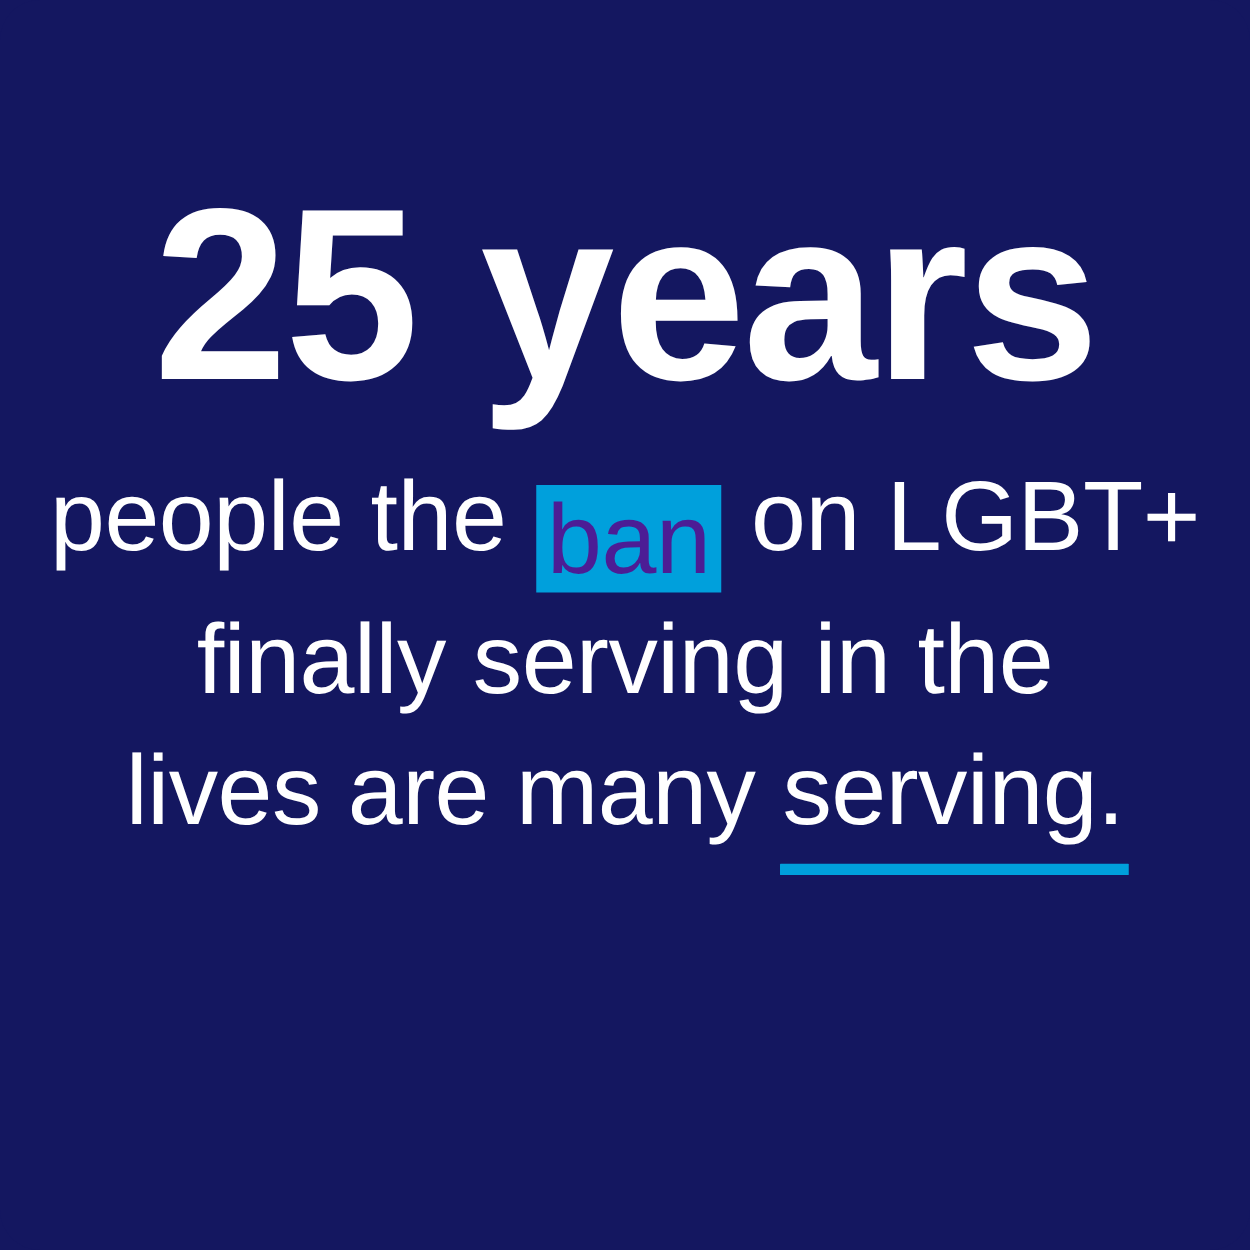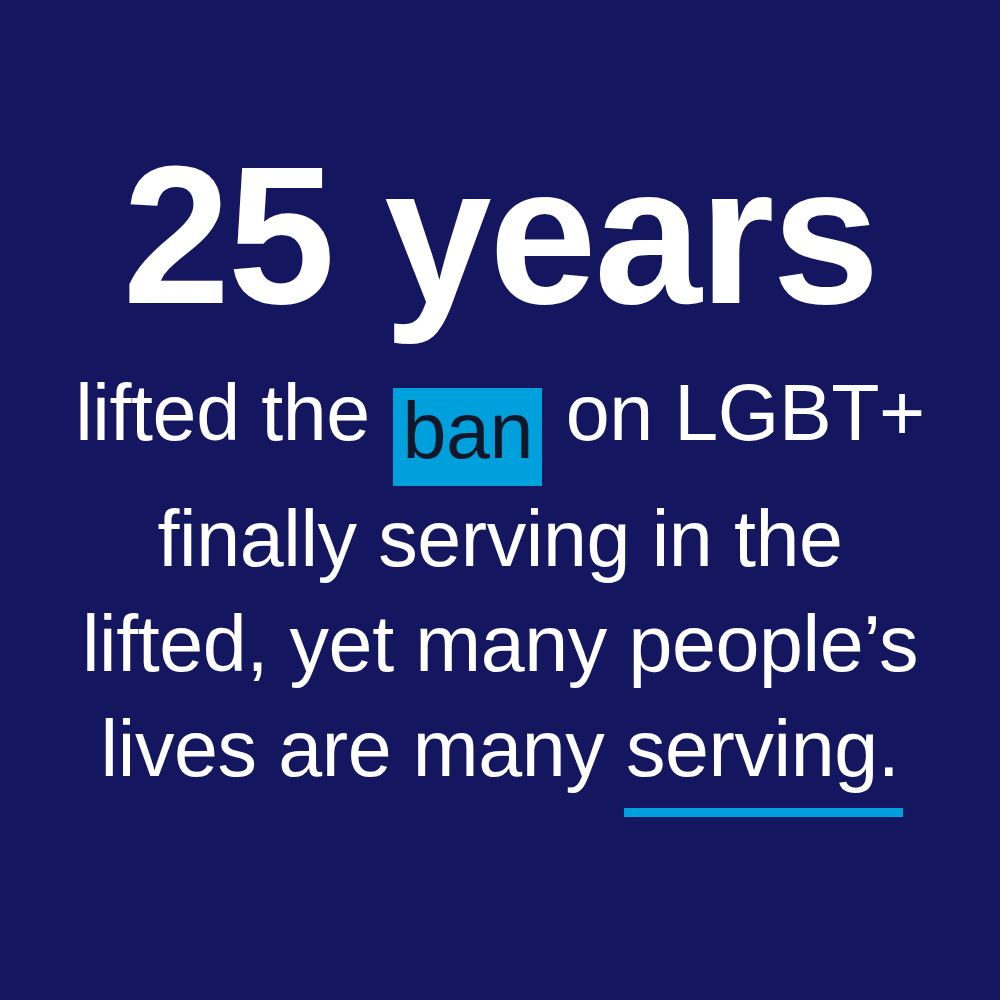--- a/index.html
+++ b/index.html
@@ -67,22 +67,22 @@
 
   .body-line {
     display: block;
     white-space: nowrap;
   }
 
   
   .hl-box {
     display: inline-block;
     background: var(--accent, #00a0dc);
-    color: #0f172a;
-    padding: 0 9px 12px 9px;
+    color: #4c1d95;
+    padding: 0 9px 0 9px;
     margin: 0 2px;
     line-height: 86px;
     height: 86px;
     vertical-align: -18px;
     position: relative;
     top: 0;
   }
 
   
   .hl-underline {
@@ -105,25 +105,24 @@
 <body style="background: rgb(20, 23, 96);">
 
 <div id="poster" style="--bg: #141760; --accent: #00a0dc; color: rgb(255, 255, 255);">
 
   <div class="content">
 
     <h1 class="headline">25 years</h1>
 
     <p class="body-copy">
 
-      <span class="body-line"><span>lifted the</span><span> </span><span class="hl-box">ban</span><span> </span><span>on LGBT+</span></span>
+      <span class="body-line"><span>people the</span><span> </span><span class="hl-box">ban</span><span> </span><span>on LGBT+</span></span>
 
       <span class="body-line">finally serving in the</span>
 
 
-      <span class="body-line">lifted, yet many people’s</span>
 
       <span class="body-line"><span>lives are many</span><span> </span><span class="hl-underline">serving.</span></span>
 
     </p>
 
   </div>
 </div>
 
 </body></html>

